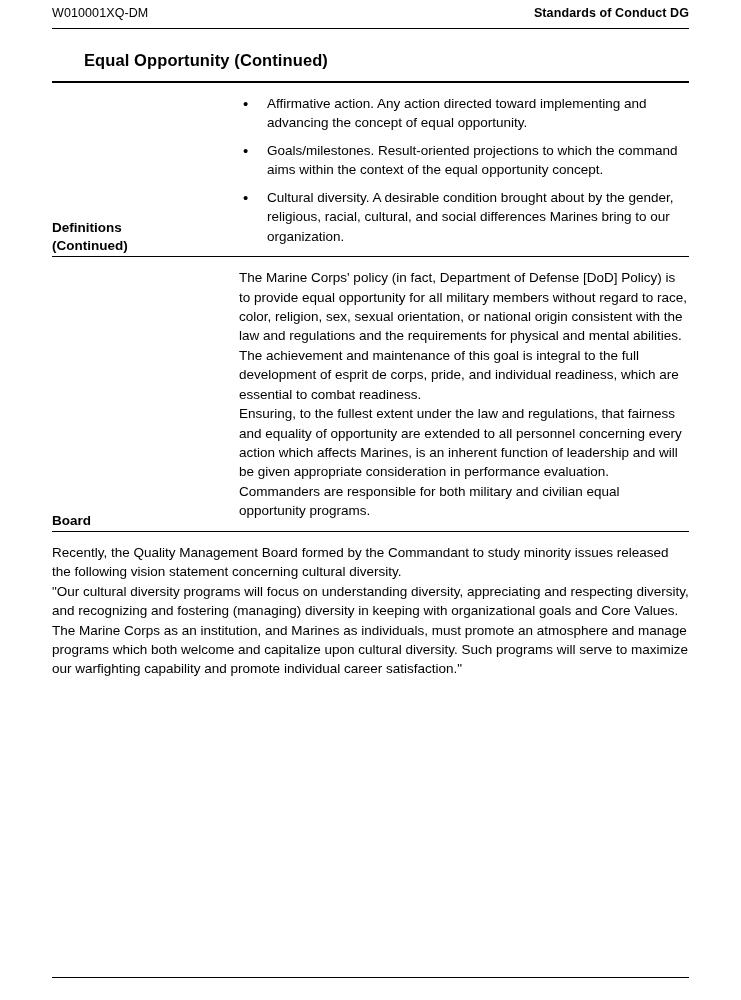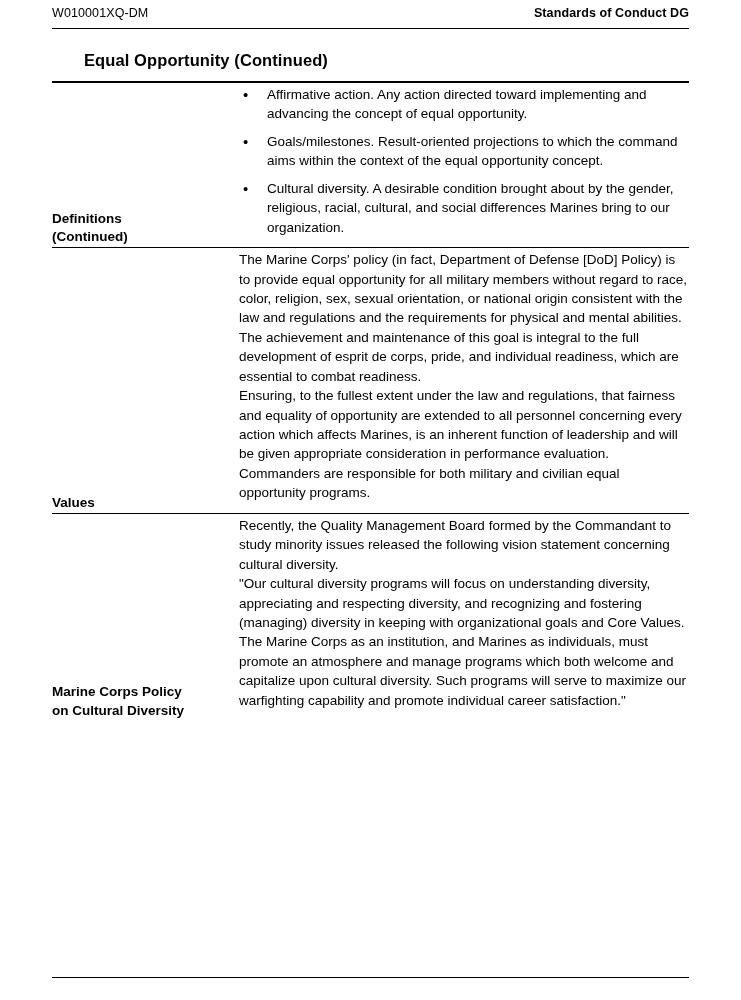--- a/index.html
+++ b/index.html
@@ -63,21 +63,21 @@
     font-weight: bold;
     font-size: 13.5px;
     line-height: 1.38;
     padding-top: 11px;
     box-sizing: border-box;
   }
   .row-content {
     flex: 1 1 auto;
     font-size: 13.5px;
     line-height: 1.44;
-    padding-top: 2px;
+    padding-top: 11px;
     padding-bottom: 10px;
     box-sizing: border-box;
   }
   .row-rule {
     border-top: 1px solid #000;
   }
 
   ul.bullets {
     list-style: none;
     margin: 0;
@@ -141,34 +141,30 @@
         <li>Affirmative action. Any action directed toward implementing and advancing the concept of equal opportunity.</li>
         <li>Goals/milestones. Result-oriented projections to which the command aims within the context of the equal opportunity concept.</li>
         <li>Cultural diversity. A desirable condition brought about by the gender, religious, racial, cultural, and social differences Marines bring to our organization.</li>
       </ul>
     </div>
   </div>
   <div class="row-rule"></div>
 
   <div class="row">
     <div class="row-label">
-      <div>Values</div>
+      <div>Board</div>
     </div>
     <div class="row-content">
       <p class="para">The Marine Corps' policy (in fact, Department of Defense [DoD] Policy) is to provide equal opportunity for all military members without regard to race, color, religion, sex, sexual orientation, or national origin consistent with the law and regulations and the requirements for physical and mental abilities. The achievement and maintenance of this goal is integral to the full development of esprit de corps, pride, and individual readiness, which are essential to combat readiness.</p>
       <p class="para">Ensuring, to the fullest extent under the law and regulations, that fairness and equality of opportunity are extended to all personnel concerning every action which affects Marines, is an inherent function of leadership and will be given appropriate consideration in performance evaluation. Commanders are responsible for both military and civilian equal opportunity programs.</p>
     </div>
   </div>
   <div class="row-rule"></div>
 
   <div class="row">
-    <div class="row-label">
-      <div>Marine Corps Policy</div>
-      <div>on Cultural Diversity</div>
-    </div>
     <div class="row-content">
       <p class="para">Recently, the Quality Management Board formed by the Commandant to study minority issues released the following vision statement concerning cultural diversity.</p>
       <p class="para gap">"Our cultural diversity programs will focus on understanding diversity, appreciating and respecting diversity, and recognizing and fostering (managing) diversity in keeping with organizational goals and Core Values. The Marine Corps as an institution, and Marines as individuals, must promote an atmosphere and manage programs which both welcome and capitalize upon cultural diversity. Such programs will serve to maximize our warfighting capability and promote individual career satisfaction."</p>
     </div>
   </div>
 
   <div class="footer-rule"></div>
 
 </div>
 

